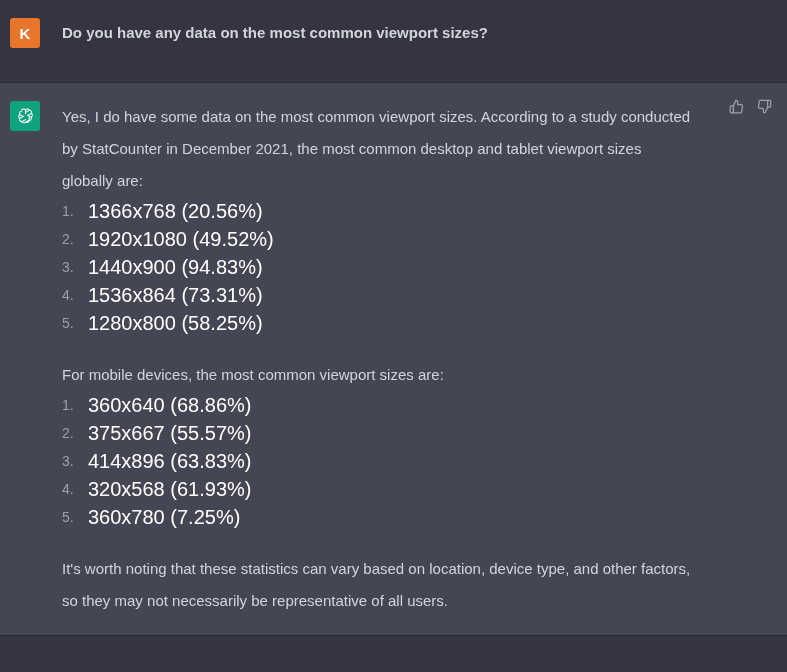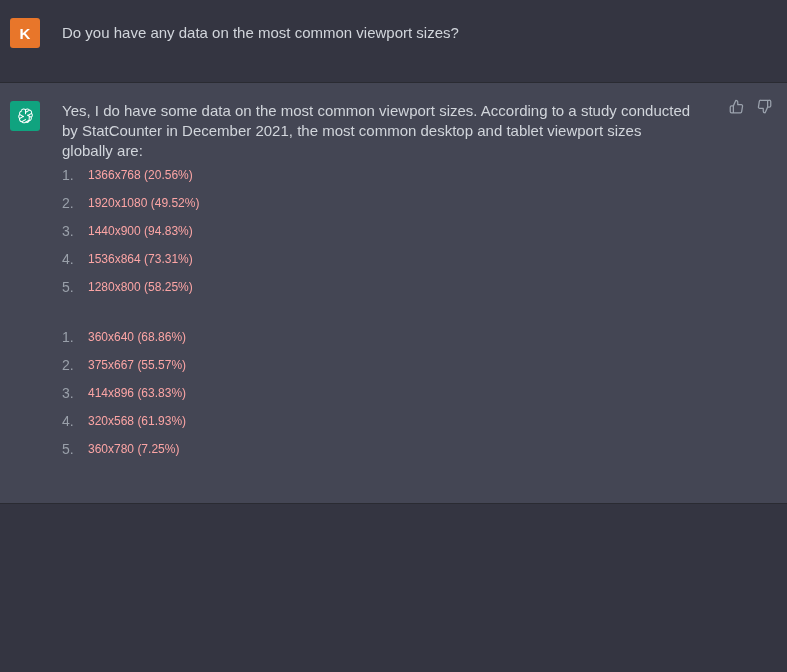--- a/index.html
+++ b/index.html
@@ -63,44 +63,45 @@
   }
   .content {
     flex: 1 1 auto;
     min-width: 0;
     padding-right: 70px;
     box-sizing: border-box;
   }
   .content p {
     margin: 0 0 0 0;
     font-size: 15px;
-    line-height: 20px;
+    line-height: 32px;
     color: #d1d5db;
   }
   .msg.user .content p {
     line-height: 22px;
     padding-top: 4px;
+    font-weight: bold;
   }
   .para {
     margin-bottom: 22px;
   }
   .para.last {
     margin-bottom: 0;
   }
   ol.list {
     margin: 0 0 22px 0;
     padding: 0 0 0 0;
     list-style: none;
     counter-reset: li;
   }
   ol.list li {
     counter-increment: li;
-    font-size: 12px;
+    font-size: 20px;
     line-height: 28px;
-    color: #fca5a5;
+    color: #ffffff;
     position: relative;
     padding-left: 26px;
   }
   ol.list li::before {
     content: counter(li) ".";
     position: absolute;
     left: 0;
     color: #9aa0aa;
     font-size: 14px;
   }
@@ -160,29 +161,31 @@
       <p class="para">Yes, I do have some data on the most common viewport sizes. According to a study conducted by StatCounter in December 2021, the most common desktop and tablet viewport sizes globally are:</p>
 
       <ol class="list">
         <li>1366x768 (20.56%)</li>
         <li>1920x1080 (49.52%)</li>
         <li>1440x900 (94.83%)</li>
         <li>1536x864 (73.31%)</li>
         <li>1280x800 (58.25%)</li>
       </ol>
 
+      <p class="para">For mobile devices, the most common viewport sizes are:</p>
 
       <ol class="list">
         <li>360x640 (68.86%)</li>
         <li>375x667 (55.57%)</li>
         <li>414x896 (63.83%)</li>
         <li>320x568 (61.93%)</li>
         <li>360x780 (7.25%)</li>
       </ol>
 
+      <p class="para last">It's worth noting that these statistics can vary based on location, device type, and other factors, so they may not necessarily be representative of all users.</p>
     </div>
 
     <div class="actions">
       <span class="action-btn">
         <svg viewBox="0 0 24 24" fill="none" stroke="currentColor" stroke-width="2" stroke-linecap="round" stroke-linejoin="round">
           <path d="M14 9V5a3 3 0 0 0-3-3l-4 9v11h11.28a2 2 0 0 0 2-1.7l1.38-9a2 2 0 0 0-2-2.3zM7 22H4a2 2 0 0 1-2-2v-7a2 2 0 0 1 2-2h3"></path>
         </svg>
       </span>
       <span class="action-btn">
         <svg viewBox="0 0 24 24" fill="none" stroke="currentColor" stroke-width="2" stroke-linecap="round" stroke-linejoin="round">

